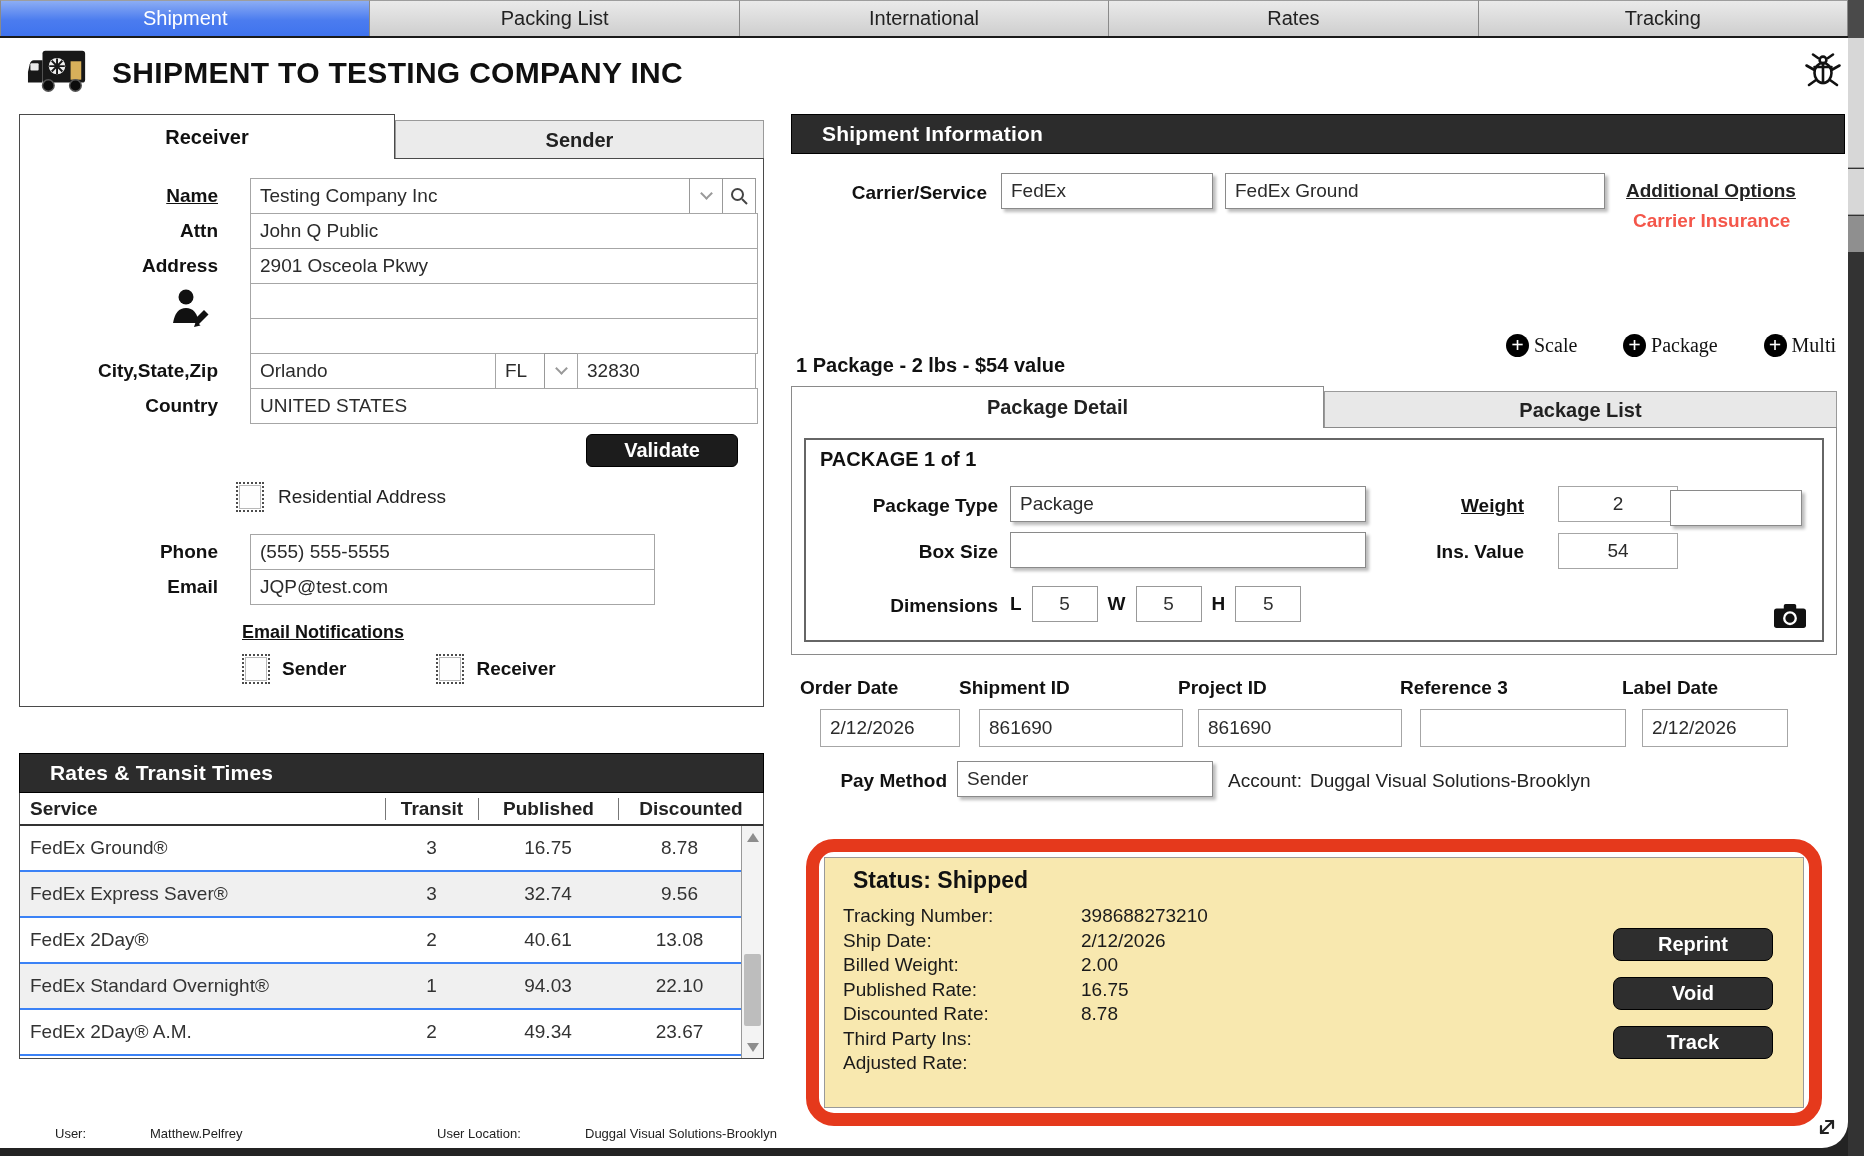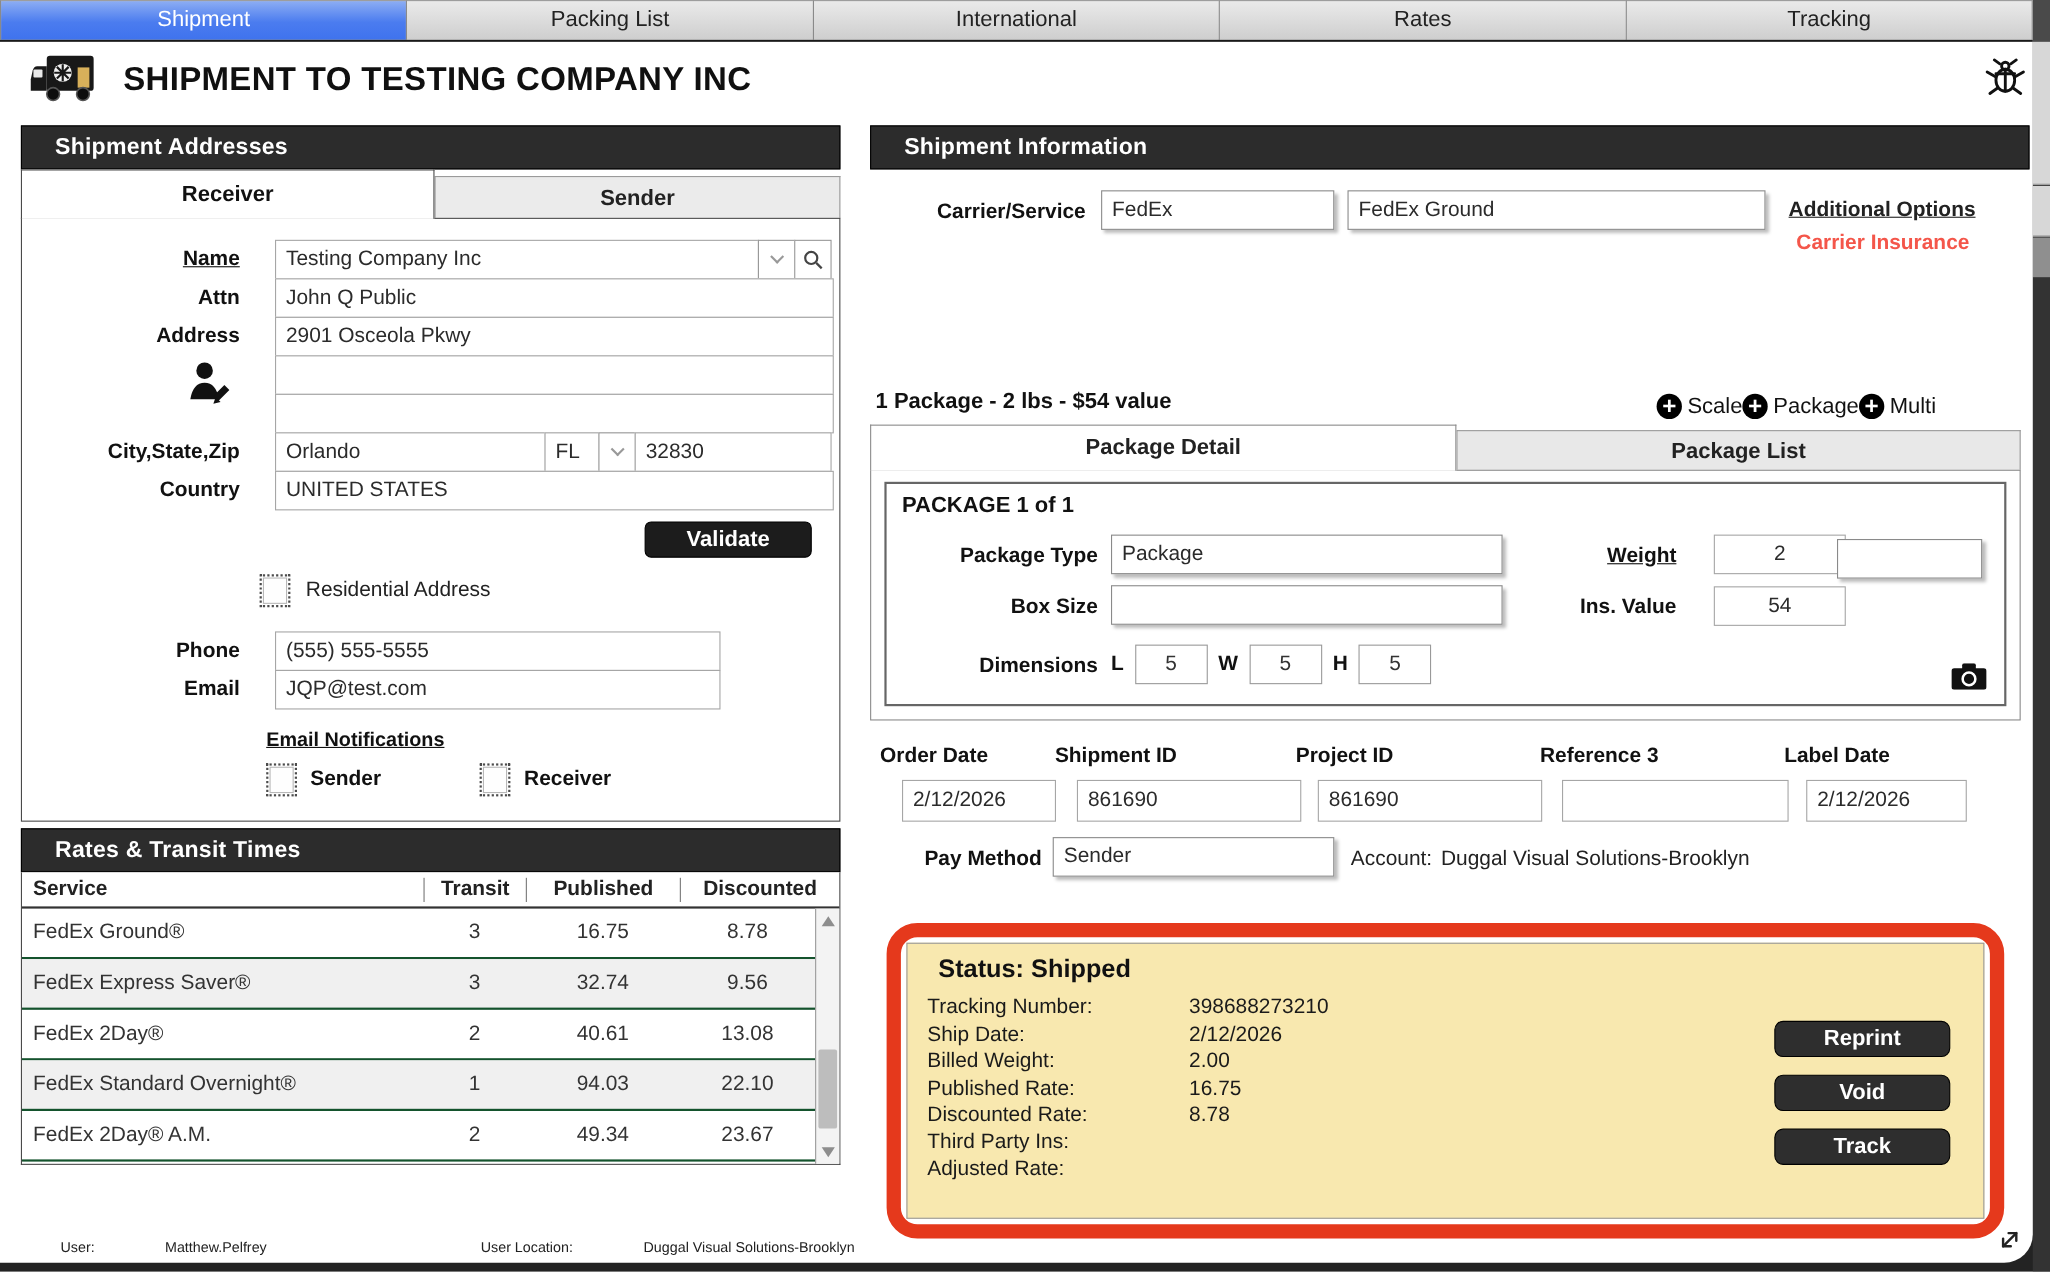--- a/index.html
+++ b/index.html
@@ -69,21 +69,21 @@
 
   
   .rates-panel { position:absolute; left:19px; top:753px; width:745px; }
   .rates-wrap { border:1px solid #4a4a4a; border-top:none; background:#fff; }
   .rt-header { display:flex; height:33px; border-bottom:2px solid #333; align-items:center; font-weight:bold; font-size:19px; color:#222; }
   .rt-header .c1 { width:365px; padding-left:10px; }
   .rt-header .c2 { width:93px; text-align:center; border-left:1px solid #777; }
   .rt-header .c3 { width:140px; text-align:center; border-left:1px solid #777; }
   .rt-header .c4 { flex:1; text-align:center; border-left:1px solid #777; }
   .rt-rows { position:relative; height:232px; }
-  .rt-row { display:flex; align-items:center; height:46px; border-bottom:2px solid #14532d; font-size:19px; color:#333; width:721px; cursor:pointer; }
+  .rt-row { display:flex; align-items:center; height:46px; border-bottom:2px solid #3b82f6; font-size:19px; color:#333; width:721px; cursor:pointer; }
   .rt-row:nth-child(even) { background:#f0f0f0; }
   .rt-row .c1 { width:365px; padding-left:10px; }
   .rt-row .c2 { width:93px; text-align:center; }
   .rt-row .c3 { width:140px; text-align:center; }
   .rt-row .c4 { flex:1; text-align:center; }
   .rt-scroll { position:absolute; right:0; top:0; bottom:0; width:22px; border-left:1px solid #999; background:#f3f3f3; }
   .sb-btn { position:absolute; left:0; width:100%; height:22px; display:flex; align-items:center; justify-content:center; cursor:pointer; }
   .tri-up { width:0; height:0; border-left:6px solid transparent; border-right:6px solid transparent; border-bottom:9px solid #8d8d8d; }
   .tri-dn { width:0; height:0; border-left:6px solid transparent; border-right:6px solid transparent; border-top:9px solid #8d8d8d; }
   .sb-thumb { position:absolute; left:2px; width:17px; top:128px; height:72px; background:#bdbdbd; border-radius:2px; cursor:grab; }
@@ -92,21 +92,21 @@
 
   
   .ship-info { position:absolute; left:791px; top:114px; width:1057px; height:1014px; }
   .ship-info .panel-bar { width:1054px; }
   .cs-label { position:absolute; left:0; top:68px; width:196px; text-align:right; }
   .inp-carrier { position:absolute; left:210px; top:59px; width:212px; }
   .inp-service { position:absolute; left:434px; top:59px; width:380px; }
   .addl-opts { position:absolute; left:835px; top:66px; font-weight:bold; font-size:19px; color:#222; text-decoration:underline; cursor:pointer; }
   .carrier-ins { position:absolute; left:842px; top:96px; font-weight:bold; font-size:19px; color:#f4564a; cursor:pointer; }
   .pkg-summary { position:absolute; left:5px; top:240px; font-weight:bold; font-size:20px; color:#111; }
-  .adders { position:absolute; left:715px; top:244px; width:330px; display:flex; justify-content:flex-start; }
+  .adders { position:absolute; left:715px; top:220px; width:330px; display:flex; justify-content:space-between;font-family:Liberation Serif, serif; }
   .adder { display:flex; align-items:center; gap:5px; font-size:20px; color:#111; cursor:pointer; }
   .pkg-tabs { position:absolute; left:0; top:272px; width:1046px; display:flex; align-items:flex-end; height:42px; }
   .pkg-tab-detail { width:533px; height:42px; background:#fff; border:1px solid #8a8a8a; border-bottom:none; z-index:2;
                     display:flex; align-items:center; justify-content:center; font-weight:bold; font-size:20px; color:#222; }
   .pkg-tab-list { flex:1; height:37px; background:#e8e8e8; border:1px solid #9a9a9a; border-bottom:none;
                   display:flex; align-items:center; justify-content:center; font-weight:bold; font-size:20px; color:#222; cursor:pointer; }
   .pkg-box { position:absolute; left:0; top:313px; width:1046px; height:228px; border:1px solid #8a8a8a; background:#fff; }
   .pkg-group { position:absolute; left:12px; right:12px; top:10px; bottom:12px; border:2px solid #666; }
   .pkg-head { position:absolute; left:14px; top:8px; font-weight:bold; font-size:20px; color:#111; }
   .pg-lbl { position:absolute; text-align:right; }
@@ -174,21 +174,20 @@
       <svg width="38" height="36" viewBox="0 0 38 36" fill="none" stroke="#111" stroke-width="2.6" stroke-linecap="round">
         <circle cx="19" cy="8" r="3.4"></circle>
         <path d="M14 6 L9 2.5 M24 6 L29 2.5"></path>
         <ellipse cx="19" cy="21" rx="8.5" ry="10"></ellipse>
         <path d="M19 11 V31 M10.5 15 H27.5"></path>
         <path d="M10.5 18 L2.5 13.5 M27.5 18 L35.5 13.5 M12 28 L5 33 M26 28 L33 33"></path>
       </svg>
     </span>
 
     <div class="addr-panel">
-      <div class="panel-bar">Shipment Addresses</div>
       <div class="addr-tabs">
         <div class="addr-tab-recv">Receiver</div>
         <div class="addr-tab-send">Sender</div>
       </div>
       <div class="addr-body">
         <span class="person-icon">
           <svg width="38" height="44" viewBox="0 0 38 44">
             <circle cx="14" cy="10" r="7.5" fill="#111"></circle>
             <path d="M1 36 q2.5 -15 13 -15 q10.5 0 13 15 z" fill="#111"></path>
             <path d="M22 33 L32 23 l4.5 4.5 L26.5 37.5 z" fill="#111"></path>

